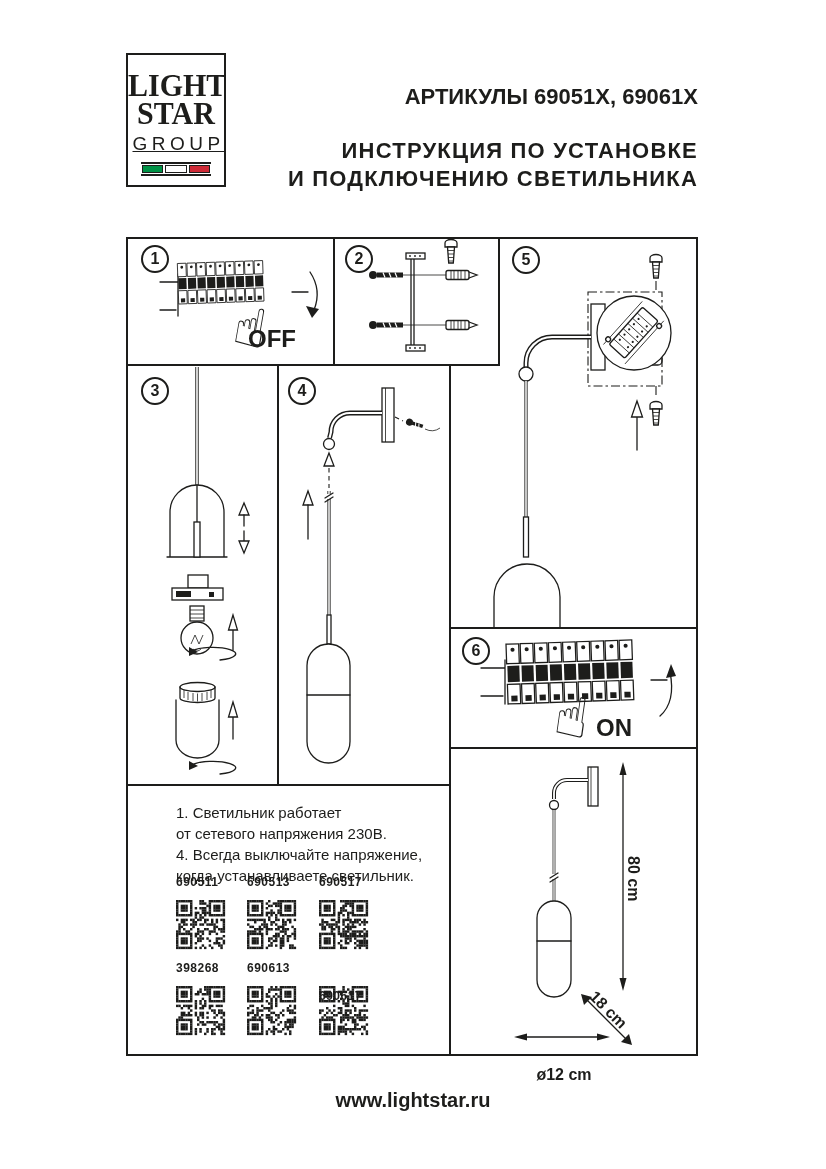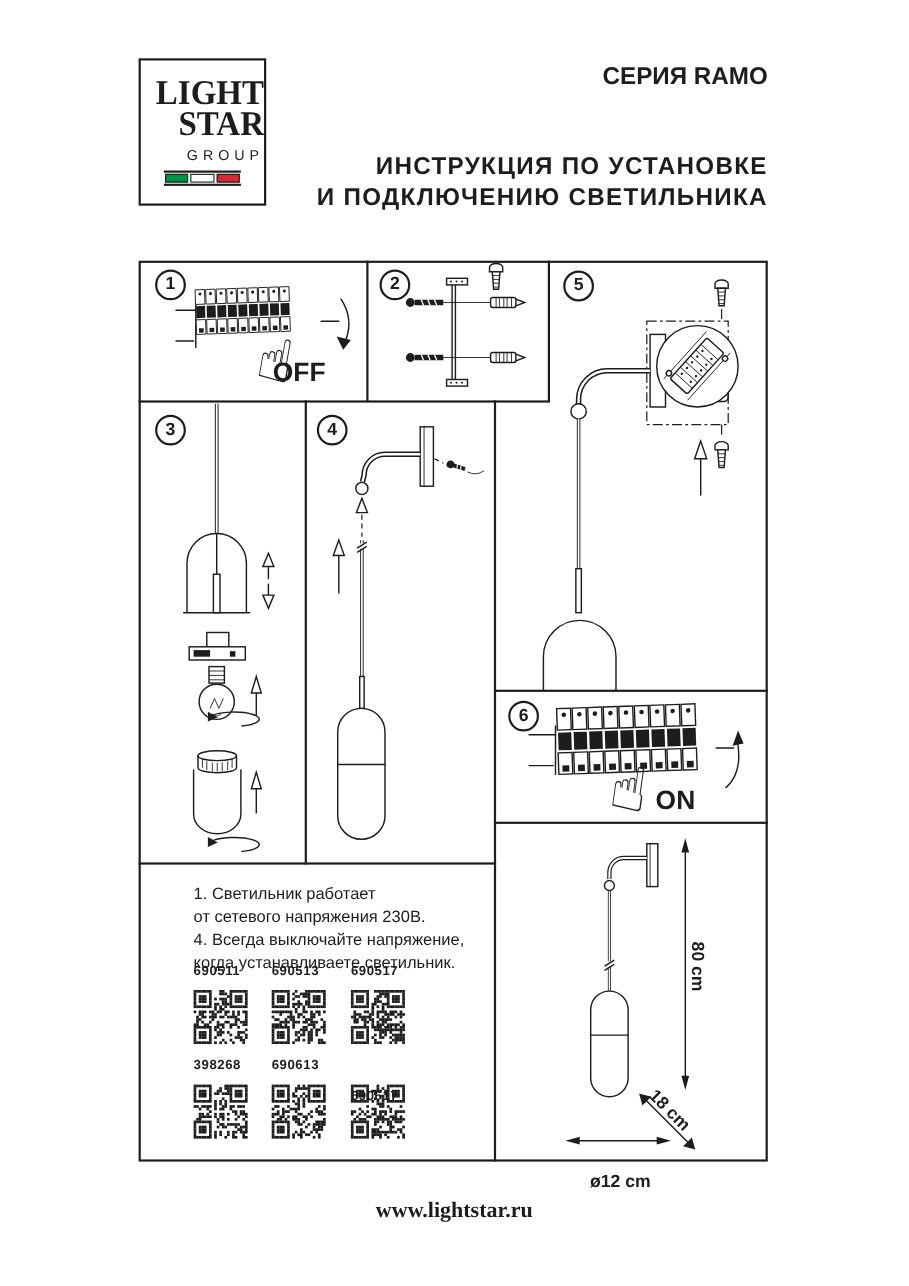--- a/index.html
+++ b/index.html
@@ -2,40 +2,40 @@
 <html style="--ink: #1d1d1b; --flag-green: #009246; --flag-red: #ce2b37;"><head>
 <meta charset="utf-8">
 <style>
   :root{ --ink:#1d1d1b; }
   html,body{margin:0;padding:0;background:#fff;}
   .page{position:relative;width:826px;height:1169px;background:#fff;overflow:hidden;
         font-family:"Liberation Sans",sans-serif;color:var(--ink);}
   .abs{position:absolute;}
   .bline{position:absolute;background:var(--ink);}
   
-  .logo-box{position:absolute;left:126px;top:53px;width:116px;height:134px;border:2px solid var(--ink);
-            box-sizing:border-box;text-align:right;}
+  .logo-box{position:absolute;left:126px;top:53px;width:100px;height:134px;border:2px solid var(--ink);
+            box-sizing:border-box;text-align:center;}
   .logo-word{font-family:"Liberation Serif",serif;font-weight:bold;font-size:30px;line-height:28px;letter-spacing:0px;transform:scaleY(1.05);}
-  .logo-group{font-size:13px;letter-spacing:4.5px;margin-top:6px;text-indent:4.5px;}
+  .logo-group{font-size:19px;letter-spacing:4.5px;margin-top:6px;text-indent:4.5px;text-decoration:underline;}
   .flag{width:68px;margin:7px auto 0;border-top:2px solid var(--ink);border-bottom:2px solid var(--ink);
         padding:1px 1px;display:flex;gap:2px;justify-content:center;}
   .flag span{display:block;width:20px;height:6px;border:1px solid var(--ink);}
   .f-green{background:var(--flag-green,#009246);} .f-white{background:#fff;} .f-red{background:var(--flag-red,#ce2b37);}
   .hline{position:absolute;right:128px;text-align:right;font-weight:bold;font-size:22px;white-space:nowrap;}
   .hline.sp{letter-spacing:1.2px;}
   
   .stepnum{position:absolute;width:28px;height:28px;border:2px solid var(--ink);border-radius:50%;
            box-sizing:border-box;text-align:center;line-height:24px;font-weight:bold;font-size:16px;background:#fff;}
   .swlabel{position:absolute;font-weight:bold;font-size:24px;}
   .notes{position:absolute;left:176px;top:802px;font-size:15px;line-height:21px;}
   .artnum{position:absolute;font-weight:bold;font-size:12px;letter-spacing:0.5px;}
   .qr{position:absolute;width:49px;height:49px;}
   .qr svg{width:100%;height:100%;display:block;}
   .dimlabel{position:absolute;font-weight:bold;font-size:16px;white-space:nowrap;text-align:center;}
-  .footer{position:absolute;left:0;right:0;top:1089px;text-align:center;font-weight:bold;font-size:20px;font-family:Liberation Serif, serif;}
+  .footer{position:absolute;left:0;right:0;top:1089px;text-align:center;font-weight:bold;font-size:20px;}
   
   svg{position:absolute;overflow:visible;}
   .ln{stroke:var(--ink);stroke-width:1.3;fill:none;stroke-linecap:round;}
   .thin{stroke:var(--ink);stroke-width:0.8;fill:none;}
   .wh{fill:#fff;stroke:var(--ink);stroke-width:1.3;}
   .blk{fill:var(--ink);stroke:none;}
   .dd{stroke:var(--ink);stroke-width:1.1;fill:none;stroke-dasharray:9 3 2.5 3;}
   .dsh{stroke:var(--ink);stroke-width:1.1;fill:none;stroke-dasharray:4.5 3.5;}
   .handglyph{font-family:"DejaVu Sans",sans-serif;fill:var(--ink);}
   .bk{fill:#fff;stroke:var(--ink);stroke-width:1.1;}
@@ -48,21 +48,21 @@
   <div class="logo-box">
     <div class="logo-word" style="margin-top:16px;">LIGHT</div>
     <div class="logo-word">STAR</div>
     <div class="logo-group">GROUP</div>
     <div class="flag">
       <span class="f-green"></span>
         <span class="f-white"></span>
         <span class="f-red"></span>
     </div>
   </div>
-  <div class="hline" style="top:56px;">СЕРИЯ RAMO</div>
+  <div class="hline" style="top:84px;">АРТИКУЛЫ 69051X, 69061X</div>
   <div class="hline sp" style="top:138px;">ИНСТРУКЦИЯ ПО УСТАНОВКЕ</div>
   <div class="hline sp" style="top:166px;">И ПОДКЛЮЧЕНИЮ СВЕТИЛЬНИКА</div>
 
   <div class="abs" style="left:126px;top:237px;width:572px;height:819px;border:2px solid var(--ink);box-sizing:border-box;"></div>
   <div class="bline" style="left:333px;top:237px;width:2px;height:128px;"></div>
   <div class="bline" style="left:498px;top:237px;width:2px;height:128px;"></div>
   <div class="bline" style="left:126px;top:364px;width:374px;height:2px;"></div>
   <div class="bline" style="left:277px;top:364px;width:2px;height:422px;"></div>
   <div class="bline" style="left:449px;top:364px;width:2px;height:692px;"></div>
   <div class="bline" style="left:449px;top:627px;width:249px;height:2px;"></div>

